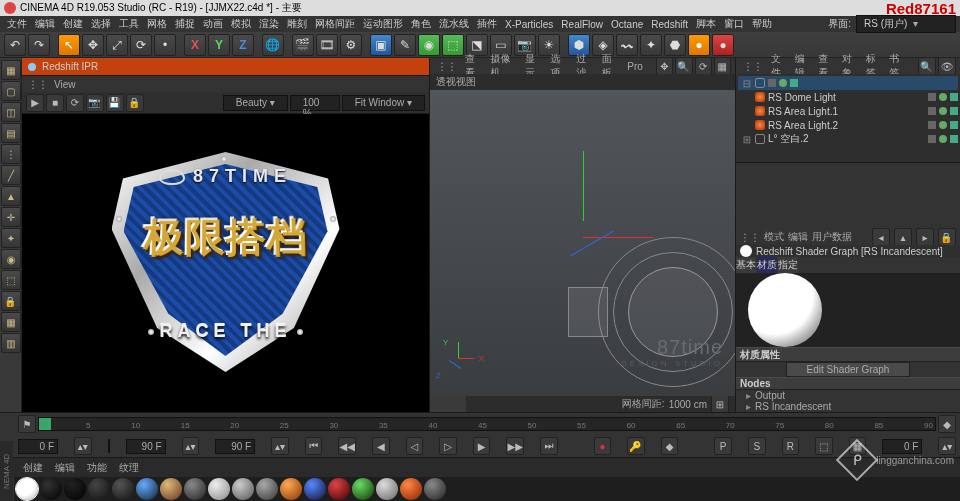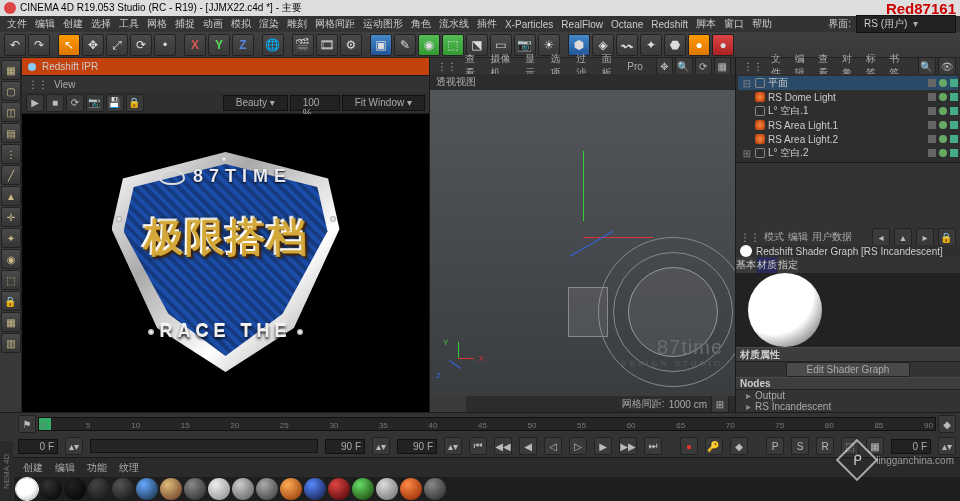--- a/index.html
+++ b/index.html
@@ -102,21 +102,21 @@
 .watermark-br .big { font-size:22px; font-weight:bold; letter-spacing:1px; color:rgba(255,255,255,.75);}
 .watermark-br .logo { width:30px;height:30px;border:2px solid rgba(255,255,255,.6);transform:rotate(45deg);display:flex;align-items:center;justify-content:center; }
 
 .bottom { height: 89px; background: #333; border-top: 1px solid #1a1a1a; display:flex; flex-direction:column; position:relative; }
 .timeline { height:22px; display:flex; align-items:center; gap:2px; padding:2px 4px; }
 .tl-field { width:40px; background:#222;border:1px solid #111;color:#aaa;padding:1px 3px;font-size:10px;text-align:right; }
 .tl-track { flex:1; height:14px; background:#252525; border:1px solid #111; position:relative; }
 .tl-marker { position:absolute;left:0;top:0;bottom:0;width:12px;background:#3a6; }
 .tl-ticks { position:absolute;inset:0;display:flex;justify-content:space-between;align-items:flex-end;padding:0 2px; }
 .tl-ticks span{color:#777;font-size:8px;}
-.tl-controls { height:22px; display:flex; align-items:center; gap:7px; padding:2px 4px; }
+.tl-controls { height:22px; display:flex; align-items:center; gap:16px; padding:2px 4px; }
 .mat-row { height:20px;background:#2a2a2a;border-top:1px solid #1a1a1a;display:flex;align-items:center;gap:2px;padding:0 4px; }
 .mat-row span{padding:1px 5px;color:#aaa;font-size:10px;}
 .mat-balls { flex:1;height:26px;background:#1e1e1e;display:flex;align-items:center;gap:2px;padding:2px; overflow:hidden;}
 .mball{width:22px;height:22px;border-radius:50%;flex-shrink:0;}
 .sidelabel { position:absolute; left:-1px; bottom:0; width:14px; height:60px; background:#2a2a2a; writing-mode:vertical-rl; transform:rotate(180deg); font-size:8px; color:#777; display:flex;align-items:center;justify-content:center; border-right:1px solid #1a1a1a;}
 </style>
 </head>
 <body>
 
 <div class="titlebar">
@@ -315,41 +315,30 @@
       <span>标签</span>
       <span>书签</span>
       <span style="flex:1"></span>
       <span class="cbtn">🔍</span>
       <span class="cbtn">👁</span>
     </div>
     <div class="om-tree" id="om-tree">
         <div class="om-row" style="background: rgb(42, 74, 106);">
           <span class="exp">⊟</span>
   <span class="ic ic-null"></span>
-  <span class="nm">平面</span>
   <span class="flags">
             <i class="flag-sq"></i>
             <i class="flag-dot"></i>
             <i class="flag-chk"></i>
           </span>
         </div>
         <div class="om-row">
           <span class="exp"></span>
   <span class="ic ic-light"></span>
   <span class="nm">RS Dome Light</span>
-  <span class="flags">
-            <i class="flag-sq"></i>
-            <i class="flag-dot"></i>
-            <i class="flag-chk"></i>
-          </span>
-        </div>
-        <div class="om-row">
-          <span class="exp"></span>
-  <span class="ic ic-null"></span>
-  <span class="nm">L° 空白.1</span>
   <span class="flags">
             <i class="flag-sq"></i>
             <i class="flag-dot"></i>
             <i class="flag-chk"></i>
           </span>
         </div>
         <div class="om-row">
           <span class="exp"></span>
   <span class="ic ic-light"></span>
   <span class="nm">RS Area Light.1</span>

